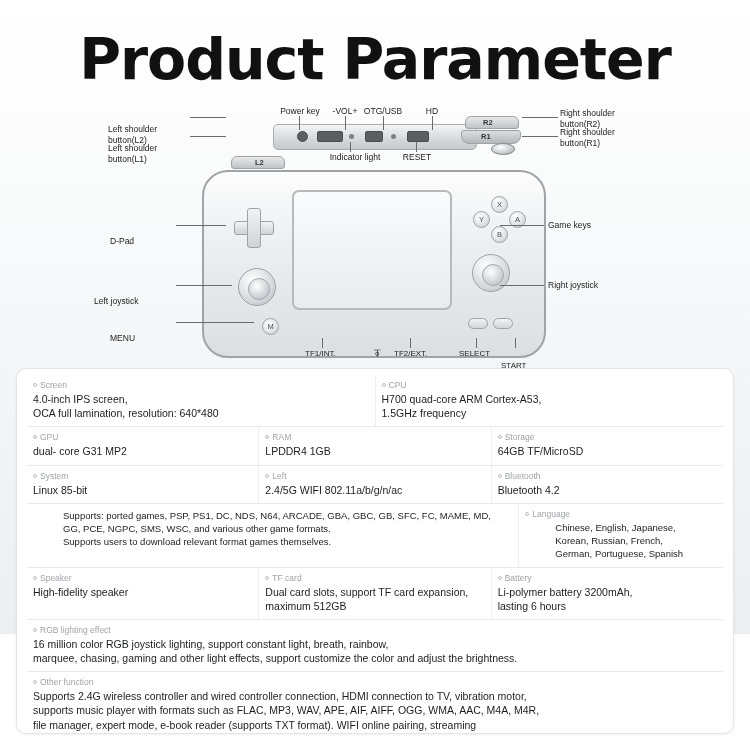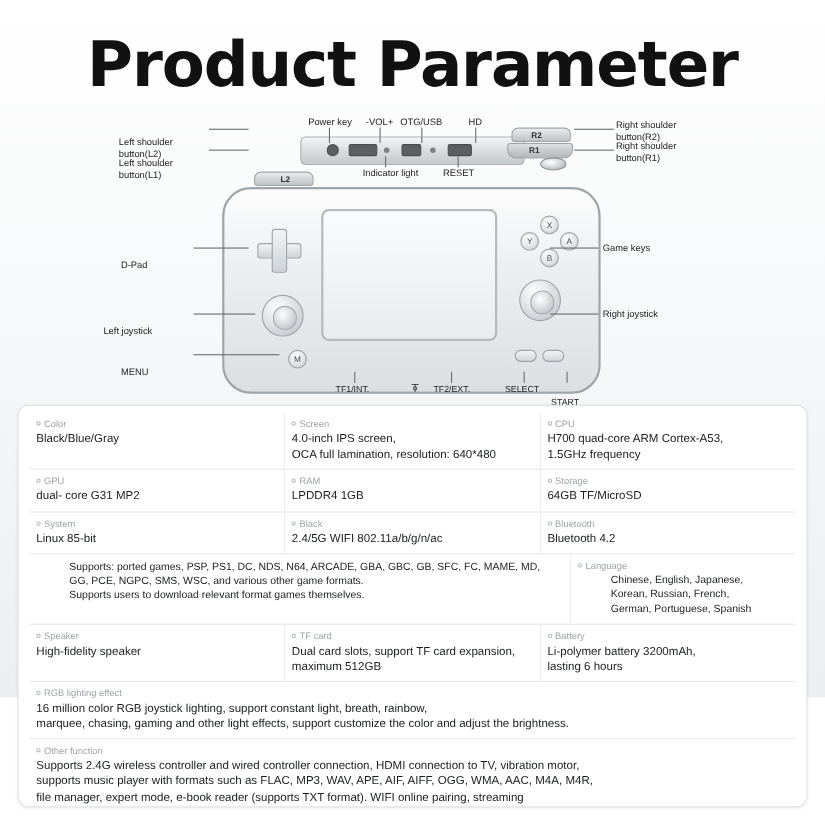--- a/index.html
+++ b/index.html
@@ -320,27 +320,20 @@
     <div class="leader v" style="left:476px; top:238px; height:10px;"></div>
     <div class="leader v" style="left:515px; top:238px; height:10px;"></div>
   </div>
 
   <div class="specs">
 
     <div class="row">
       <div class="cell">
         <div class="k">
             <span class="bullet"></span>
-            <span>Color</span>
-          </div>
-        <div class="v" style="white-space:pre-line;">Black/Blue/Gray</div>
-      </div>
-      <div class="cell">
-        <div class="k">
-            <span class="bullet"></span>
             <span>Screen</span>
           </div>
         <div class="v" style="white-space:pre-line;">4.0-inch IPS screen,
 OCA full lamination, resolution: 640*480</div>
       </div>
       <div class="cell">
         <div class="k">
             <span class="bullet"></span>
             <span>CPU</span>
           </div>
@@ -377,21 +370,21 @@
       <div class="cell">
         <div class="k">
             <span class="bullet"></span>
             <span>System</span>
           </div>
         <div class="v" style="white-space:pre-line;">Linux 85-bit</div>
       </div>
       <div class="cell">
         <div class="k">
             <span class="bullet"></span>
-            <span>Black</span>
+            <span>Left</span>
           </div>
         <div class="v" style="white-space:pre-line;">2.4/5G WIFI 802.11a/b/g/n/ac</div>
       </div>
       <div class="cell">
         <div class="k">
             <span class="bullet"></span>
             <span>Bluetooth</span>
           </div>
         <div class="v" style="white-space:pre-line;">Bluetooth 4.2</div>
       </div>

